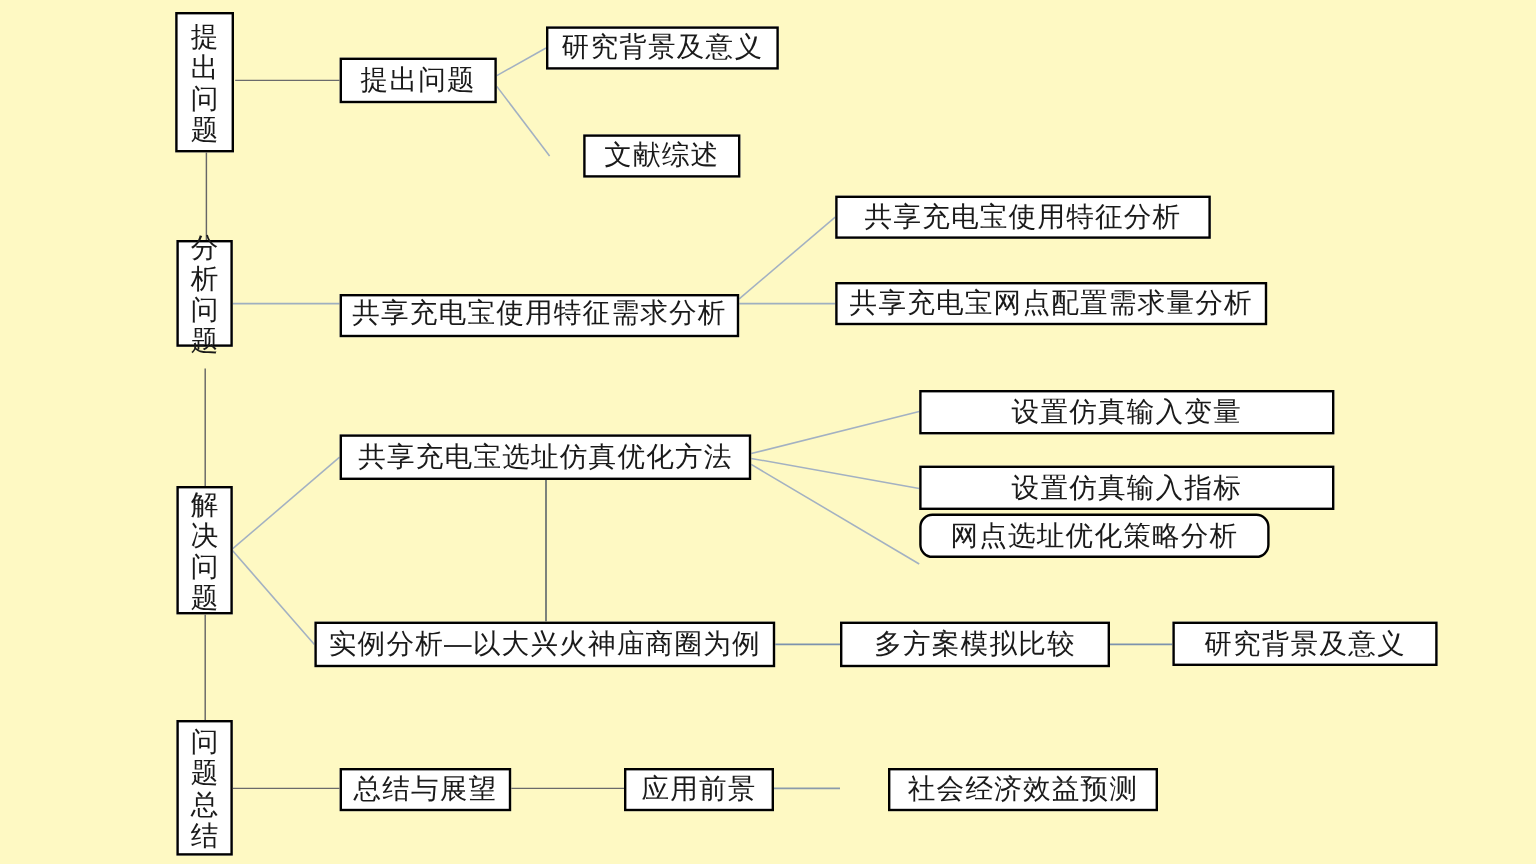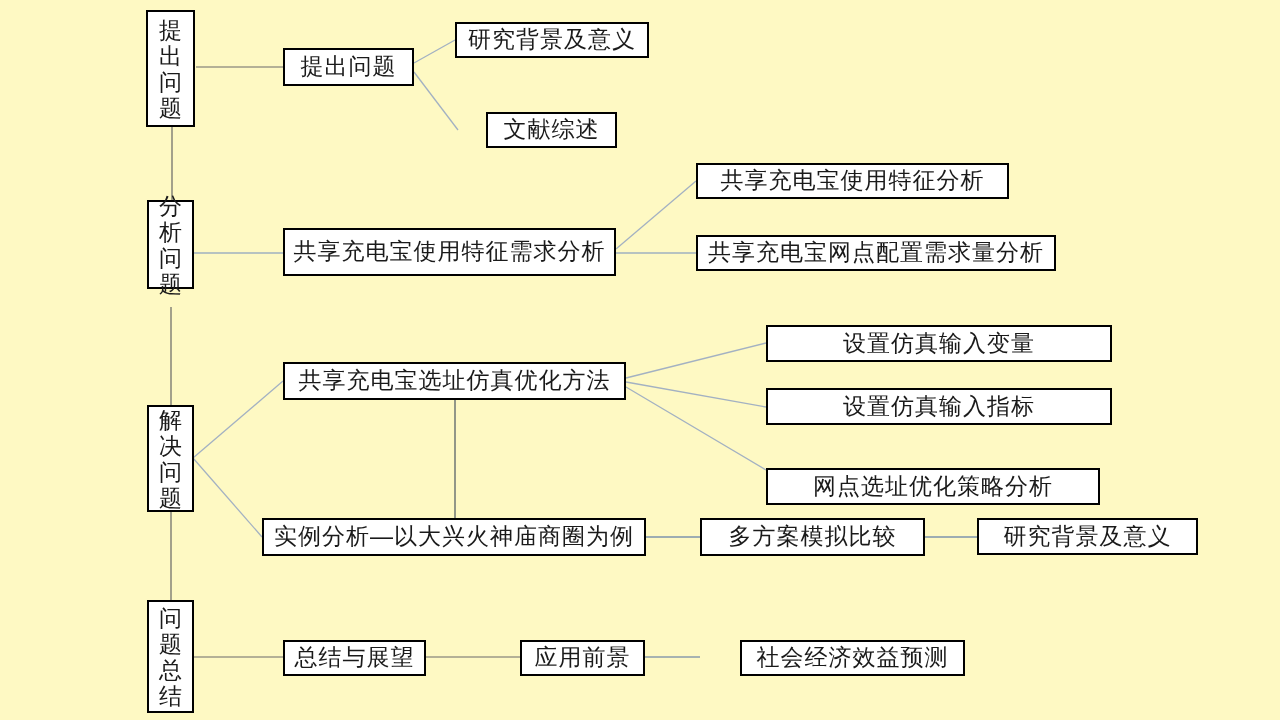--- a/index.html
+++ b/index.html
@@ -98,40 +98,40 @@
   <div class="node" style="left:283px; top:48px; width:131px; height:38px;">
     <span>提出问题</span>
   </div>
   <div class="node" style="left:455px; top:22px; width:194px; height:36px;">
     <span>研究背景及意义</span>
   </div>
   <div class="node" style="left:458px; top:112px; width:131px; height:36px;margin-left:28px;">
     <span>文献综述</span>
   </div>
 
-  <div class="node" style="left:283px; top:228px; width:333px; height:48px;">
+  <div class="node" style="left:283px; top:245px; width:333px; height:36px;font-family:Liberation Mono, monospace;">
     <span>共享充电宝使用特征需求分析</span>
   </div>
   <div class="node" style="left:696px; top:163px; width:313px; height:36px;">
     <span>共享充电宝使用特征分析</span>
   </div>
   <div class="node" style="left:696px; top:235px; width:360px; height:36px;">
     <span>共享充电宝网点配置需求量分析</span>
   </div>
 
   <div class="node" style="left:283px; top:362px; width:343px; height:38px;">
     <span>共享充电宝选址仿真优化方法</span>
   </div>
   <div class="node" style="left:766px; top:325px; width:346px; height:37px;">
     <span>设置仿真输入变量</span>
   </div>
   <div class="node" style="left:766px; top:388px; width:346px; height:37px;">
     <span>设置仿真输入指标</span>
   </div>
-  <div class="node" style="left:766px; top:468px; width:334px; height:37px;">
+  <div class="node" style="left:766px; top:428px; width:292px; height:37px;border-radius:11px;">
     <span>网点选址优化策略分析</span>
   </div>
   <div class="node" style="left:262px; top:518px; width:384px; height:38px;">
     <span>实例分析—以大兴火神庙商圈为例</span>
   </div>
   <div class="node" style="left:700px; top:518px; width:225px; height:38px;">
     <span>多方案模拟比较</span>
   </div>
   <div class="node" style="left:977px; top:518px; width:221px; height:37px;">
     <span>研究背景及意义</span>

